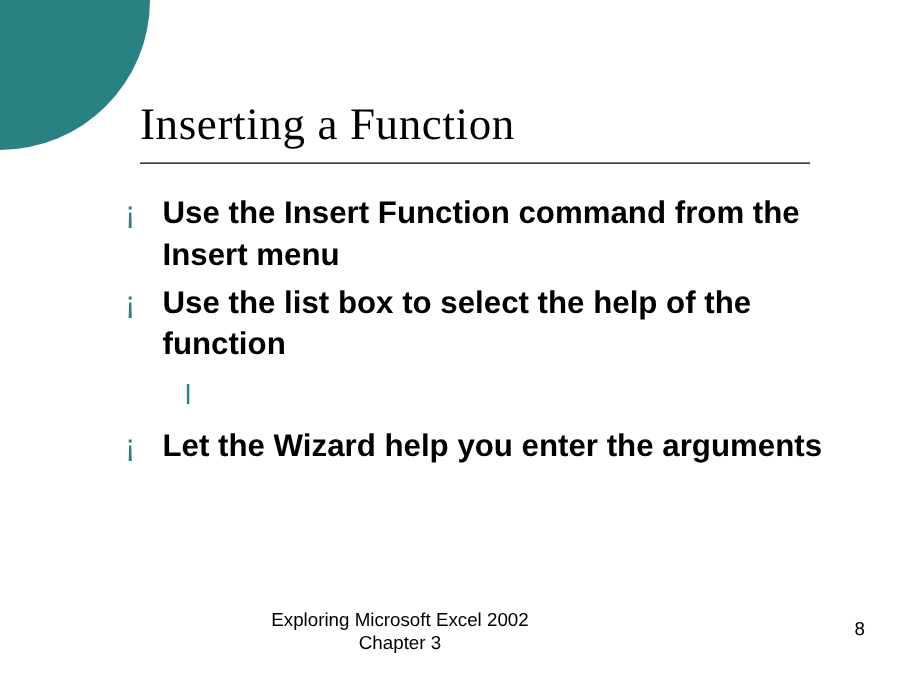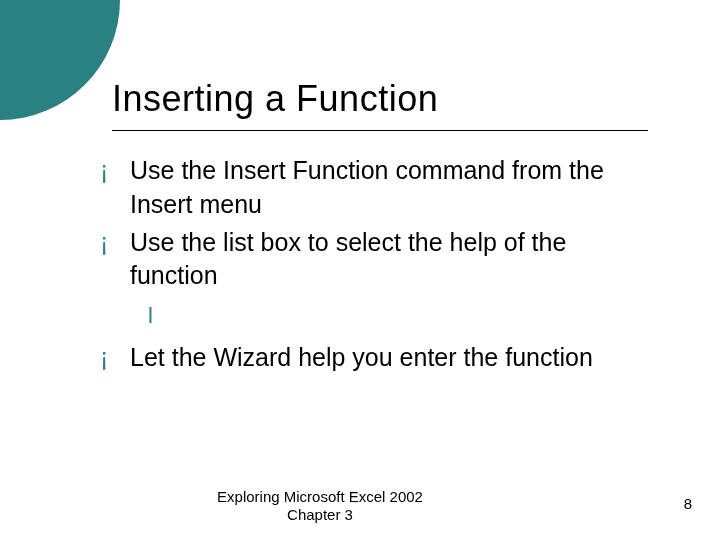--- a/index.html
+++ b/index.html
@@ -19,20 +19,21 @@
     background: #2a8181;
   }
   .slide-title {
     position: absolute;
     top: 78px;
     left: 112px;
     font-size: 36px;
     color: #000;
     font-weight: normal;
     letter-spacing: 0.5px;
+    font-family: Liberation Serif, serif;
   }
   .underline {
     position: absolute;
     top: 130px;
     left: 112px;
     width: 536px;
     height: 1px;
     background: #000;
   }
   .content {
@@ -50,21 +51,21 @@
   .lvl1 .bullet {
     color: #2a8181;
     font-size: 25px;
     width: 30px;
     flex-shrink: 0;
     line-height: 1.35;
   }
   .lvl1 .text {
     font-size: 25px;
     line-height: 1.35;
-    font-weight: normal;
+    font-weight: bold;
   }
   .lvl2 {
     display: flex;
     align-items: flex-start;
     margin-left: 48px;
     margin-top: 8px;
     margin-bottom: 10px;
   }
   .lvl2 .bullet {
     color: #2a8181;
@@ -112,21 +113,21 @@
   </div>
   <div class="lvl1">
     <span class="bullet">¡</span>
     <span class="text">Use the list box to select the help of the function</span>
   </div>
   <div class="lvl2">
     <span class="bullet">l</span>
   </div>
   <div class="lvl1">
     <span class="bullet">¡</span>
-    <span class="text">Let the Wizard help you enter the function</span>
+    <span class="text">Let the Wizard help you enter the arguments</span>
   </div>
 </div>
 
 <div class="footer">
   <div>Exploring Microsoft Excel 2002</div>
   <div>Chapter 3</div>
 </div>
 
 <div class="page-number">8</div>
 

